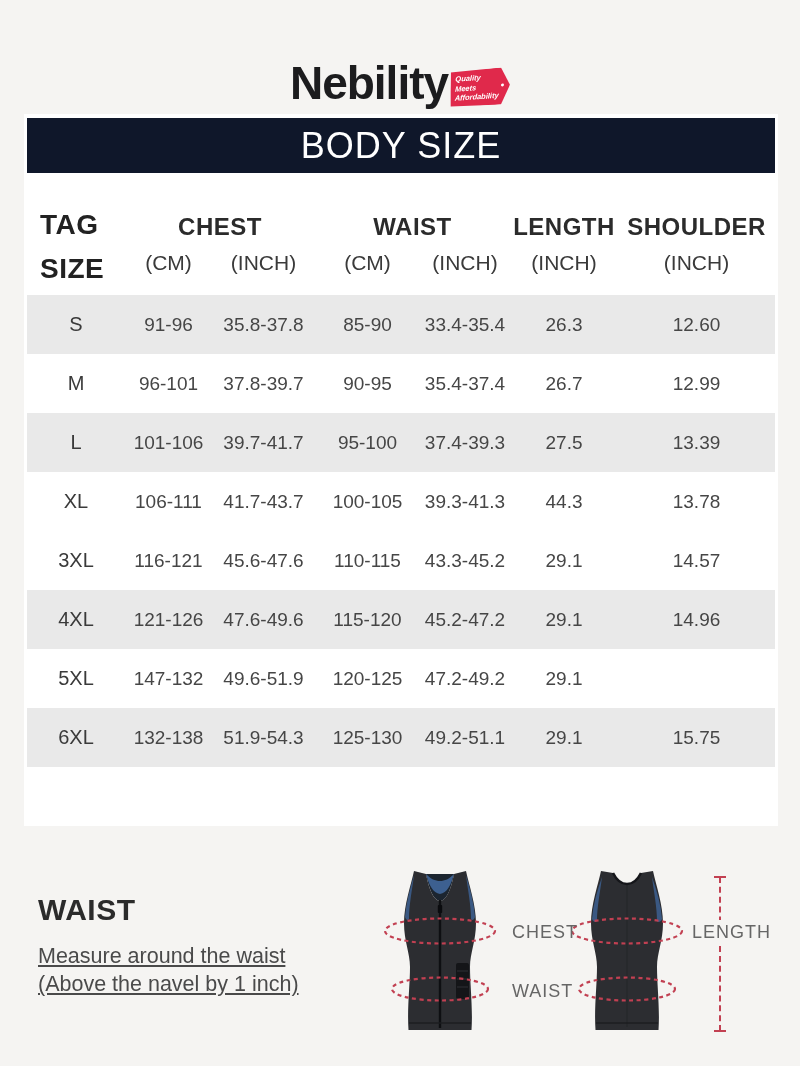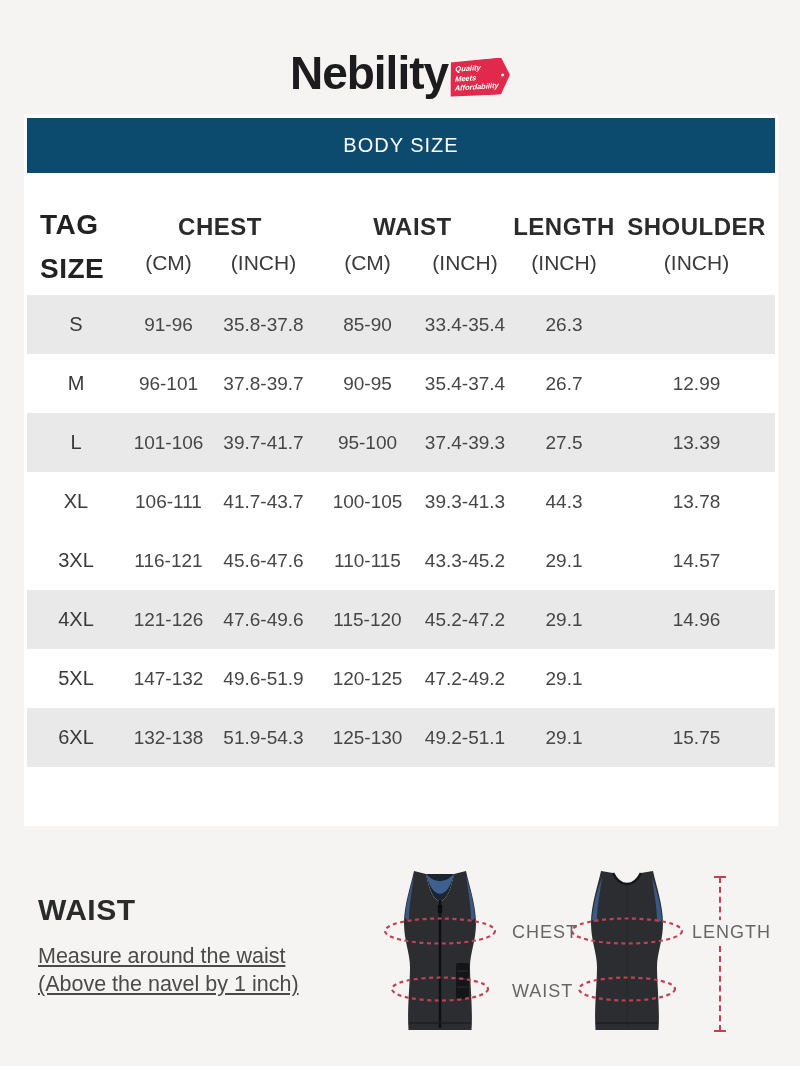--- a/index.html
+++ b/index.html
@@ -6,21 +6,21 @@
   html,body { width:800px; height:1066px; }
   body {
     position:relative;
     background:#f5f4f2;
     font-family:"Liberation Sans", sans-serif;
     overflow:hidden;
   }
 
   
   .logo-wrap {
-    position:absolute; top:46px; left:0; width:800px;
+    position:absolute; top:56px; left:0; width:800px;
     display:flex; justify-content:center; align-items:flex-start;
   }
   .brand {
     font-size:46px; font-weight:bold; color:#1c1c1e; letter-spacing:-1px;
   }
   .brand-tag {
     position:relative; margin-top:13px; margin-left:2px;
     width:60px; height:37px; background:#e0294b;
     clip-path:polygon(0 4%, 84% 0, 100% 48%, 86% 100%, 2% 96%);
     transform:rotate(-4deg) skewX(-6deg);
@@ -34,23 +34,23 @@
     position:absolute; right:6px; top:16px; width:3px; height:3px;
     background:#fff; border-radius:50%;
   }
 
   
   .card {
     position:absolute; left:24px; top:114px; width:754px; height:712px;
     background:#ffffff;
   }
   .banner {
-    margin:4px 3px 0 3px; height:55px; background:#0c4a6e;
+    margin:4px 3px 0 3px; height:55px; background:#0f172a;
     display:flex; align-items:center; justify-content:center;
-    color:#ffffff; font-size:20px; letter-spacing:1px;
+    color:#ffffff; font-size:36px; letter-spacing:1px;
   }
 
   
   .grid-row {
     display:grid;
     grid-template-columns:98px 87px 103px 105px 90px 108px 157px;
     margin:0 3px; width:748px;
   }
   .head-row1 { height:70px; align-items:end; }
   .head-row1 > div { display:flex; justify-content:center; align-items:flex-end; padding-bottom:2px; }
@@ -135,20 +135,21 @@
     <div class="unit">(INCH)</div>
   </div>
 
   <div class="grid-row data-row stripe">
     <div>S</div>
     <div>91-96</div>
     <div>35.8-37.8</div>
     <div>85-90</div>
     <div>33.4-35.4</div>
     <div>26.3</div>
+    <div>12.60</div>
   </div>
   <div class="grid-row data-row">
     <div>M</div>
     <div>96-101</div>
     <div>37.8-39.7</div>
     <div>90-95</div>
     <div>35.4-37.4</div>
     <div>26.7</div>
     <div>12.99</div>
   </div>

